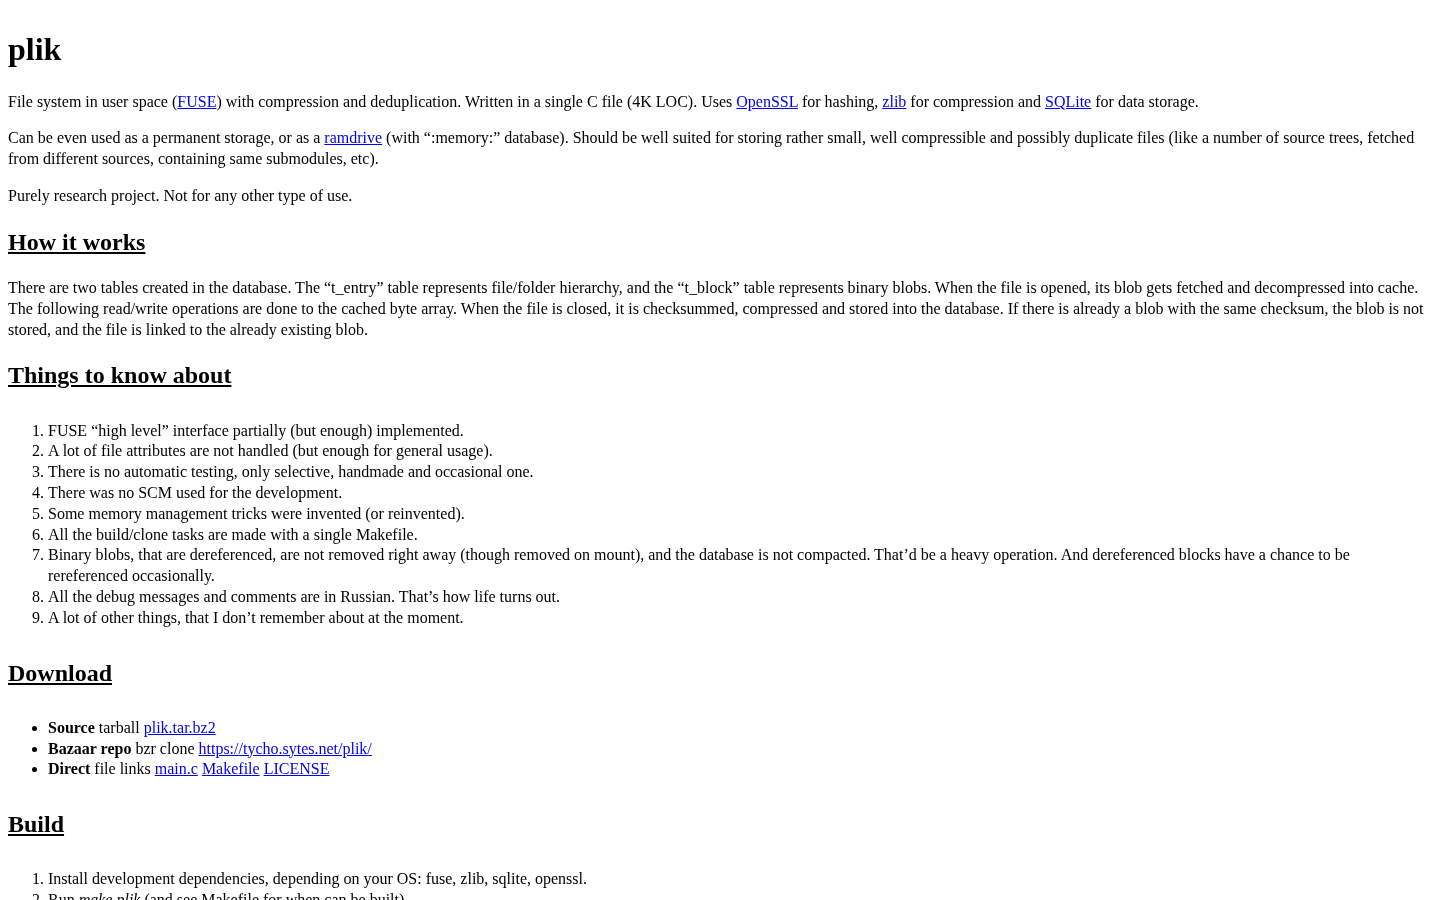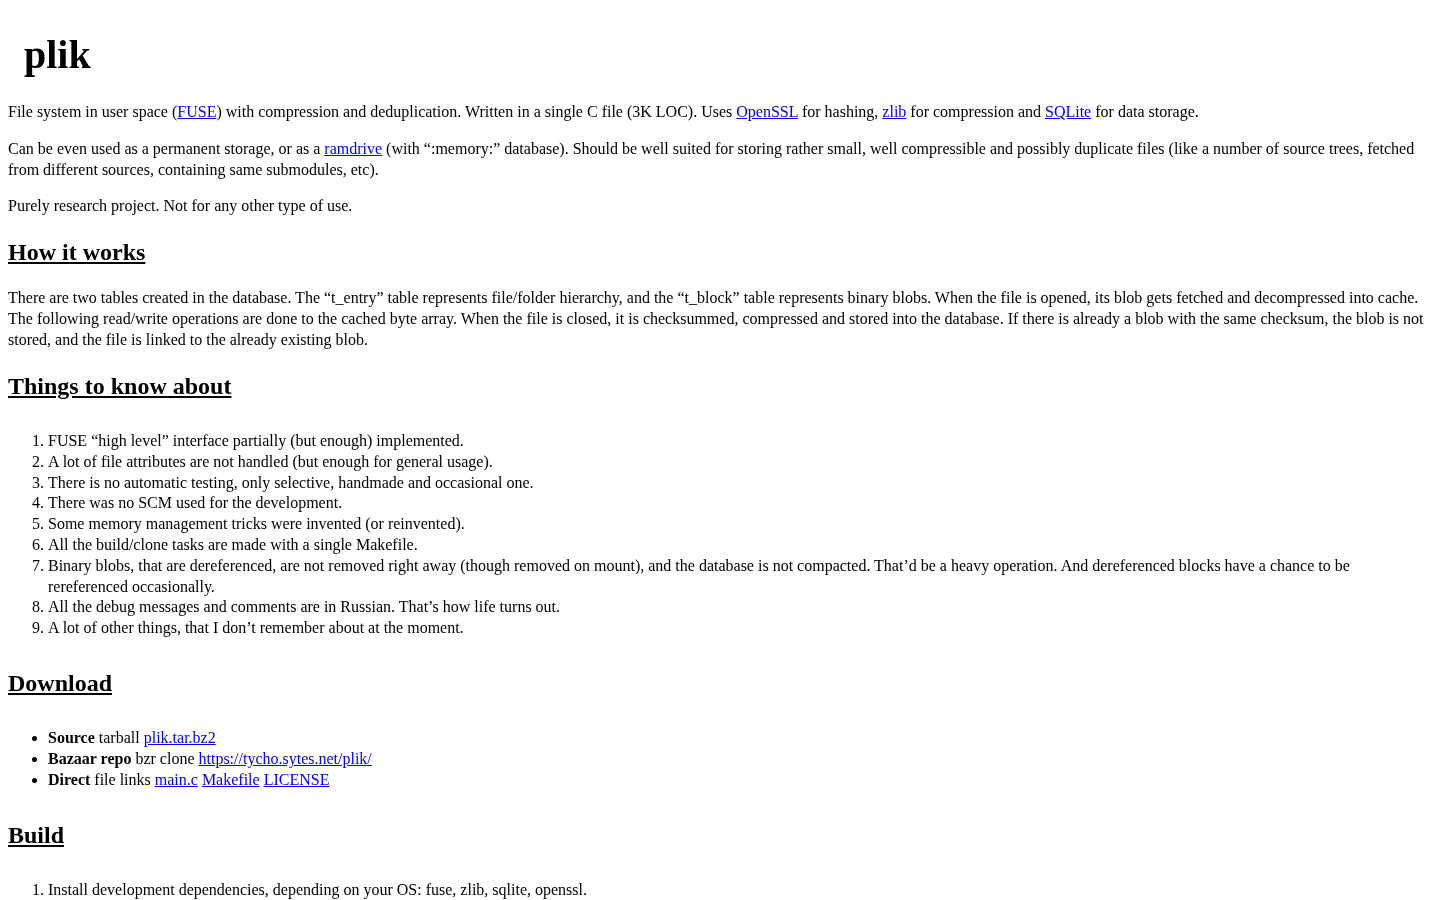--- a/index.html
+++ b/index.html
@@ -4,23 +4,23 @@
 <style>
   body {
     font-family: "Times New Roman", Times, serif;
     font-size: 16px;
     margin: 8px;
     color: #000;
     background: #fff;
     line-height: 1.3;
   }
   h1 {
-    font-size: 40px;
+    font-size: 32px;
     font-weight: bold;
-    margin: 21px 16px;
+    margin: 21px 0;
   }
   h2 {
     font-size: 24px;
     font-weight: bold;
     margin: 20px 0;
     text-decoration: underline;
   }
   p {
     margin: 16px 0;
   }
@@ -41,21 +41,21 @@
   em {
     font-style: italic;
   }
 </style>
 </head>
 <body>
 
 <h1>plik</h1>
 
 <p>
-  <span>File system in user space (</span><a href="#">FUSE</a><span>) with compression and deduplication. Written in a single C file (3K LOC). Uses </span><a href="#">OpenSSL</a><span> for hashing, </span><a href="#">zlib</a><span> for compression and </span><a href="#">SQLite</a><span> for data storage.</span>
+  <span>File system in user space (</span><a href="#">FUSE</a><span>) with compression and deduplication. Written in a single C file (4K LOC). Uses </span><a href="#">OpenSSL</a><span> for hashing, </span><a href="#">zlib</a><span> for compression and </span><a href="#">SQLite</a><span> for data storage.</span>
 </p>
 
 <p>
   <span>Can be even used as a permanent storage, or as a </span><a href="#">ramdrive</a><span> (with “:memory:” database). Should be well suited for storing rather small, well compressible and possibly duplicate files (like a number of source trees, fetched from different sources, containing same submodules, etc).</span>
 </p>
 
 <p>Purely research project. Not for any other type of use.</p>
 
 <h2>How it works</h2>
 

